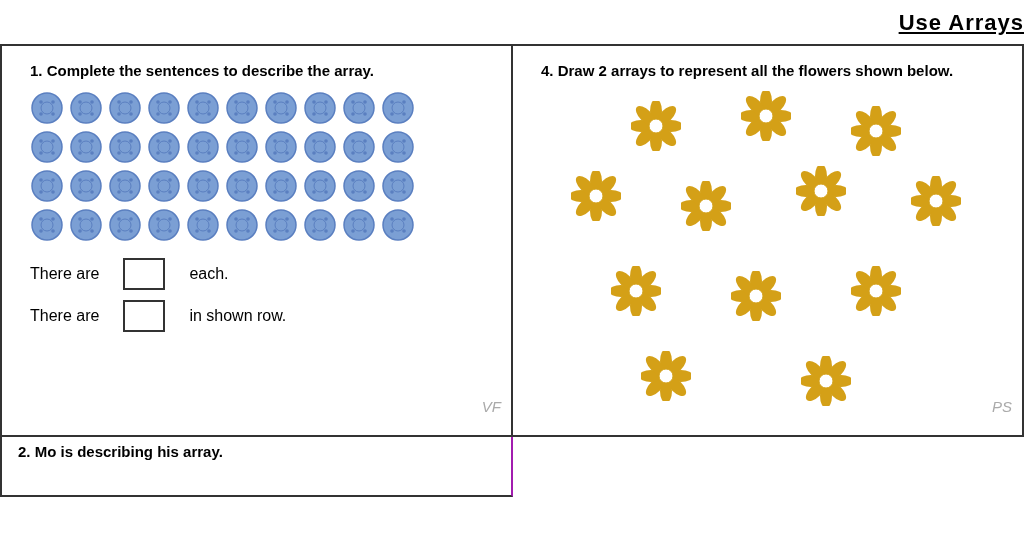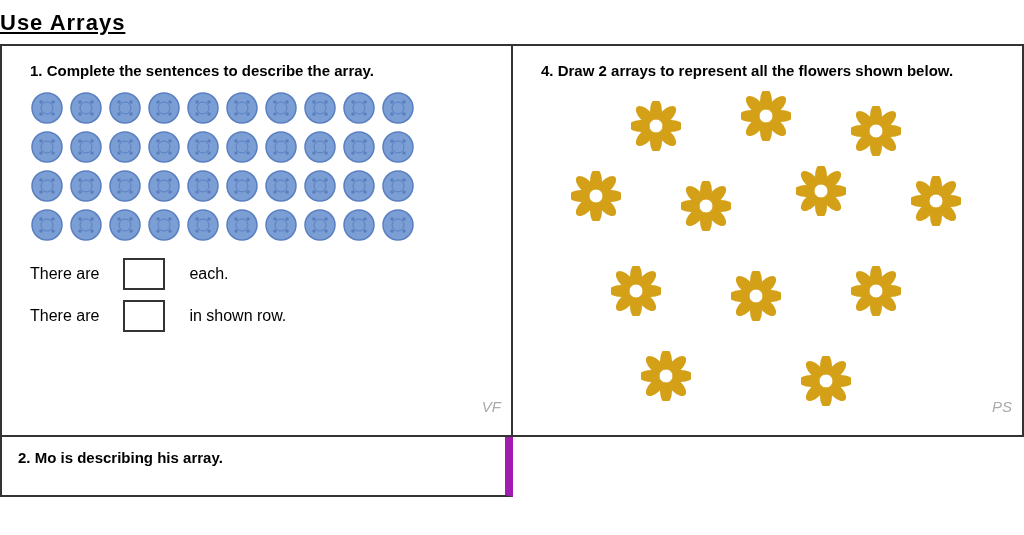--- a/index.html
+++ b/index.html
@@ -4,21 +4,21 @@
   <style>
     * { box-sizing: border-box; margin: 0; padding: 0; }
     body {
       font-family: Arial, sans-serif;
       background: #fff;
       width: 1024px;
       height: 535px;
       overflow: hidden;
     }
     .page-title {
-      text-align: left;
+      text-align: right;
       font-size: 22px;
       font-weight: bold;
       text-decoration: underline;
       padding: 10px 0 8px 0;
       letter-spacing: 1px;
     }
     .grid {
       display: grid;
       grid-template-columns: 1fr 1fr;
       border-top: 2px solid #333;
@@ -72,23 +72,23 @@
       color: #aaa;
       font-style: italic;
     }
     
     .flowers-area {
       width: 100%;
       height: 330px;
       position: relative;
     }
     .cell-bottom {
-      border-right: 8px solid #a21caf;
+      border-right: 2px solid #a21caf;
       border-bottom: 2px solid #333;
-      padding: 10px 16px;
+      padding: 4px 16px;
       min-height: 60px;
     }
   </style>
 </head>
 <body>
 
 <div class="page-title">Use Arrays</div>
 
 <div class="grid">
 

